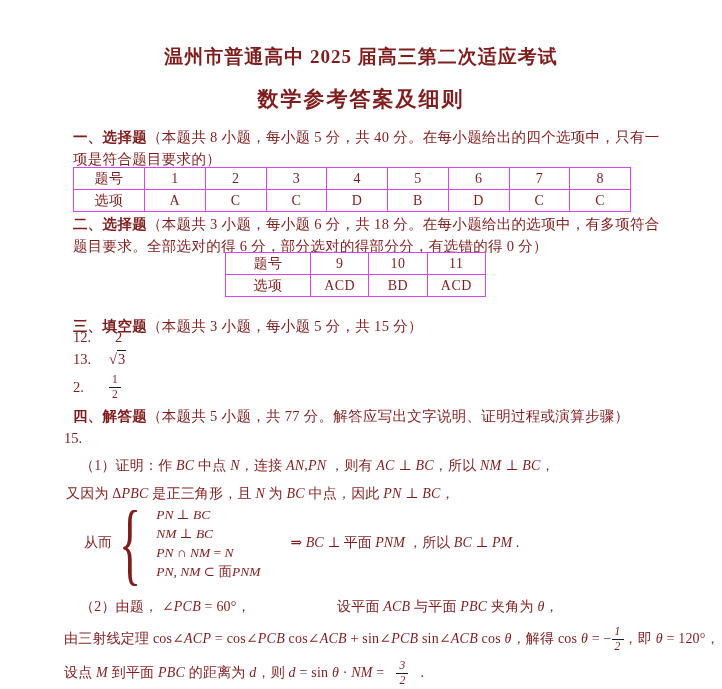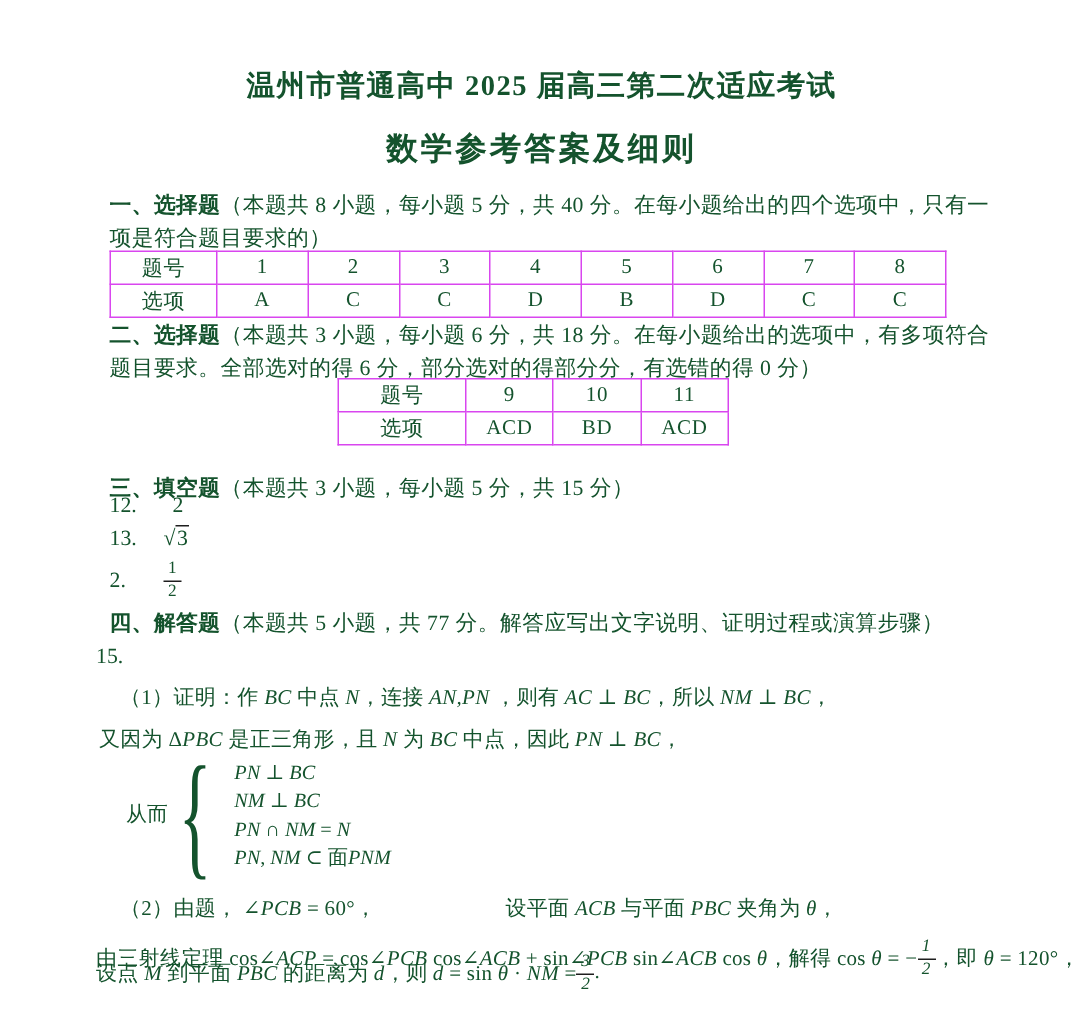--- a/index.html
+++ b/index.html
@@ -1,18 +1,18 @@
 <!DOCTYPE html>
 <html><head>
 <meta charset="utf-8">
 <style>
   html,body{margin:0;padding:0;background:#ffffff;}
   .page{
     position:relative;width:722px;height:689px;background:#ffffff;overflow:hidden;
-    font-family:"Liberation Serif","DejaVu Serif",serif;color:#14532d;
+    font-family:"Liberation Serif","DejaVu Serif",serif;color:#7f1d1d;
   }
   .abs{position:absolute;white-space:nowrap;}
   .title{left:0;top:44px;width:722px;text-align:center;font-size:19px;font-weight:bold;letter-spacing:1px;}
   .subtitle{left:0;top:85px;width:722px;text-align:center;font-size:21px;font-weight:bold;letter-spacing:2px;}
   .bodyline{font-size:14.5px;line-height:20px;letter-spacing:0.3px;}
   .b{font-weight:bold;}
   .mi{font-style:italic;}
   table.ans{border-collapse:collapse;table-layout:fixed;}
   table.ans td{border:1px solid #d946ef;text-align:center;vertical-align:middle;
     height:21px;padding:0;font-size:14px;letter-spacing:0.5px;}
@@ -129,35 +129,36 @@
 
   <div class="abs system" style="left:84px;top:501px;height:84px;">
     <span class="sys-lead">从而</span>
     <span class="brace">{</span>
     <span class="sys-lines">
       <span class="sys-line" style="display:block;"><span class="mi">PN</span><span> ⊥ </span><span class="mi">BC</span></span>
       <span class="sys-line" style="display:block;"><span class="mi">NM</span><span> ⊥ </span><span class="mi">BC</span></span>
       <span class="sys-line" style="display:block;"><span class="mi">PN</span><span> ∩ </span><span class="mi">NM</span><span> = </span><span class="mi">N</span></span>
       <span class="sys-line" style="display:block;"><span class="mi">PN</span><span>, </span><span class="mi">NM</span><span> ⊂ 面</span><span class="mi">PNM</span></span>
     </span>
+    <span class="sys-concl"><span>⇒ </span><span class="mi">BC</span><span> ⊥ 平面 </span><span class="mi">PNM</span><span> ，所以 </span><span class="mi">BC</span><span> ⊥ </span><span class="mi">PM</span><span> .</span></span>
   </div>
 
   <div class="abs solline" style="left:80px;top:597px;"><span>（2）由题， ∠</span><span class="mi">PCB</span><span> = 60°，</span></div>
   <div class="abs solline" style="left:337px;top:597px;"><span>设平面 </span><span class="mi">ACB</span><span> 与平面 </span><span class="mi">PBC</span><span> 夹角为 </span><span class="mi">θ</span><span>，</span></div>
 
   <div class="abs mathflex" style="left:64px;top:622px;height:34px;">
     <span><span>由三射线定理 cos∠</span><span class="mi">ACP</span><span> = cos∠</span><span class="mi">PCB</span><span> cos∠</span><span class="mi">ACB</span><span> + sin∠</span><span class="mi">PCB</span><span> sin∠</span><span class="mi">ACB</span><span> cos </span><span class="mi">θ</span><span>，解得 cos </span><span class="mi">θ</span><span> = −</span></span>
     <span class="frac">
       <span class="num">1</span>
       <span class="den">2</span>
     </span>
     <span><span>，即 </span><span class="mi">θ</span><span> = 120°，</span></span>
   </div>
 
-  <div class="abs mathflex" style="left:64px;top:632px;height:34px;">
+  <div class="abs mathflex" style="left:64px;top:656px;height:34px;gap:12px;">
     <span><span>设点 </span><span class="mi">M</span><span> 到平面 </span><span class="mi">PBC</span><span> 的距离为 </span><span class="mi">d</span><span>，则 </span><span class="mi">d</span><span> = sin </span><span class="mi">θ</span><span> · </span><span class="mi">NM</span><span> = </span></span>
     <span class="frac">
       <span class="num">3</span>
       <span class="den">2</span>
     </span>
     <span><span> .</span></span>
   </div>
 
 </div>
 

